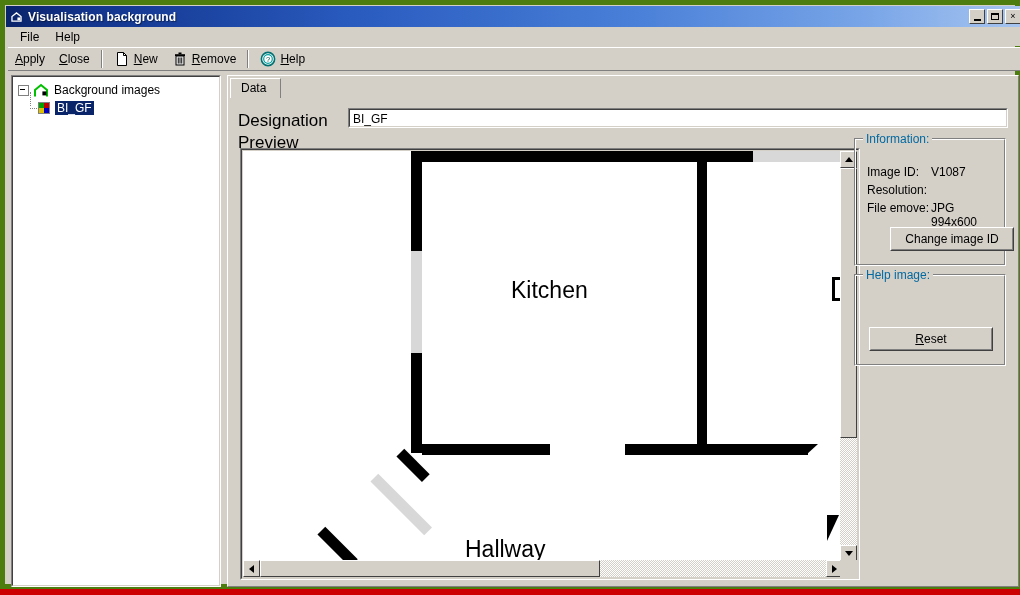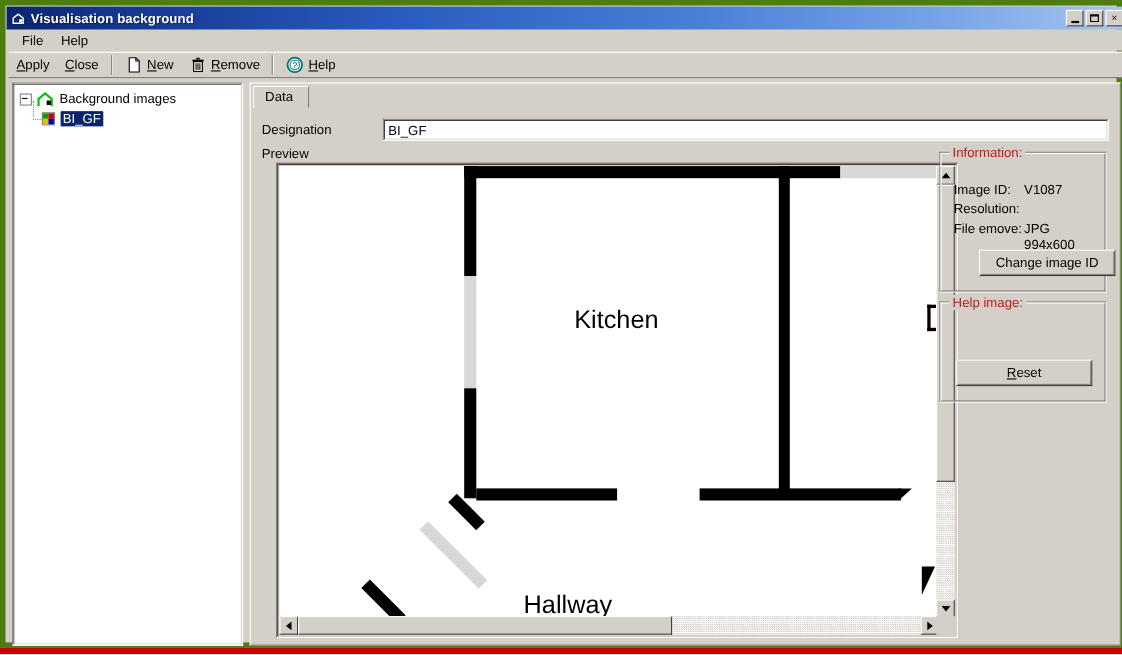--- a/index.html
+++ b/index.html
@@ -215,21 +215,21 @@
     height: 20px; padding: 2px 14px 0 10px;
     background: #d4d0c8;
     border: 1px solid #ffffff;
     border-right-color: #808080;
     border-bottom: none;
     font-size: 12px;
     box-sizing: border-box;
     cursor: default;
   }
 
-  .lbl { position: absolute; font-size: 12px; color: #000; }
+  .lbl { position: absolute; font-size: 17px; color: #000; }
   .designation-input {
     position: absolute;
     left: 120px; top: 32px;
     width: 660px; height: 20px;
     background: #ffffff;
     border: 1px solid #808080;
     border-right-color: #ffffff;
     border-bottom-color: #ffffff;
     box-sizing: border-box;
     overflow: hidden;
@@ -242,21 +242,21 @@
     font-size: 12px; color: #000;
     padding: 2px 3px;
     box-sizing: border-box;
     background: #fff;
     white-space: nowrap;
   }
 
   
   .preview {
     position: absolute;
-    left: 23px; top: 72px;
+    left: 12px; top: 72px;
     width: 620px; height: 432px;
     border: 1px solid #808080;
     border-right-color: #ffffff;
     border-bottom-color: #ffffff;
     box-sizing: border-box;
     background: #be185d;
   }
   .preview-inner {
     position: absolute; inset: 0;
     border: 1px solid #404040;
@@ -339,21 +339,21 @@
     position:absolute; inset:0;
     border:1px solid #ffffff;
     border-right-color:#808080; border-bottom-color:#808080;
     box-sizing:border-box;
   }
   .gb-title {
     position: absolute;
     top: -7px; left: 8px;
     background: #d4d0c8;
     padding: 0 3px;
-    font-size: 12px; color: #b91c1c;
+    font-size: 12px; color: #0369a1;
     z-index: 2;
   }
   .info-row { position:absolute; font-size:12px; color:#000; white-space:nowrap; }
   .btn {
     position: absolute;
     background: #d4d0c8;
     border: 1px solid #ffffff;
     border-right-color: #404040;
     border-bottom-color: #404040;
     box-sizing: border-box;

